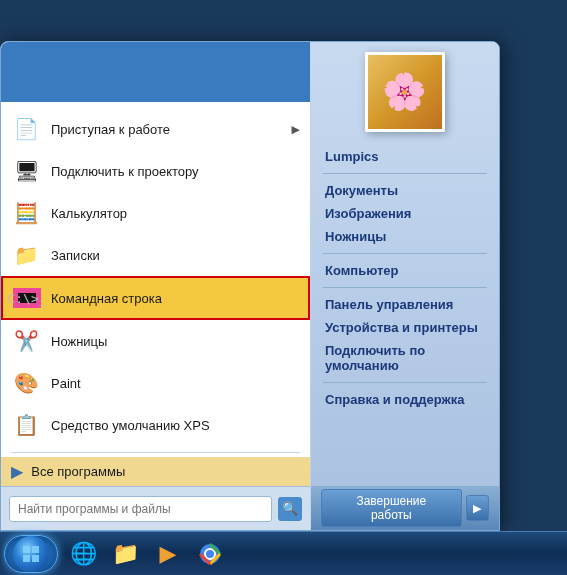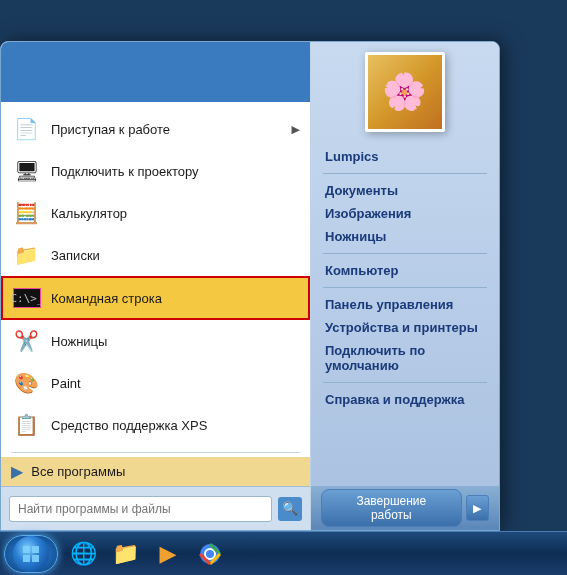--- a/index.html
+++ b/index.html
@@ -249,21 +249,21 @@
       background: linear-gradient(to bottom, #8ab0d4 0%, #5a86b8 100%);
       display: flex;
       align-items: center;
       justify-content: flex-end;
       padding: 0 10px;
       gap: 4px;
     }
     .shutdown-btn {
       background: linear-gradient(to bottom, #6a9fd4, #3a6faa);
       border: 1px solid #4a7fba;
-      border-radius: 8px;
+      border-radius: 3px;
       padding: 4px 14px;
       font-size: 12px;
       color: white;
       cursor: pointer;
     }
     .shutdown-arrow {
       background: linear-gradient(to bottom, #6a9fd4, #3a6faa);
       border: 1px solid #4a7fba;
       border-radius: 3px;
       width: 24px;
@@ -302,38 +302,38 @@
         <span>Калькулятор</span>
       </div>
 
       <div class="menu-item">
         <div class="item-icon">📁</div>
         <span>Записки</span>
       </div>
 
       <div class="menu-item highlighted">
         <div class="item-icon">
-          <div style="background:#111;color:#bbb;font-family:monospace;font-size:11px;width:28px;height:20px;display:flex;align-items:center;justify-content:center;border:1px solid #ec4899;">C:\&gt;_</div>
+          <div style="background:#111;color:#bbb;font-family:monospace;font-size:13px;width:28px;height:20px;display:flex;align-items:center;justify-content:center;border:5px solid #ec4899;">C:\&gt;_</div>
         </div>
         <span>Командная строка</span>
       </div>
 
       <div class="menu-item">
         <div class="item-icon">✂️</div>
         <span>Ножницы</span>
       </div>
 
       <div class="menu-item">
         <div class="item-icon">🎨</div>
         <span>Paint</span>
       </div>
 
       <div class="menu-item">
         <div class="item-icon">📋</div>
-        <span>Средство поддержка XPS</span>
+        <span>Средство умолчанию XPS</span>
       </div>
 
       <div class="menu-item">
         <div class="item-icon">🖨</div>
 
       </div>
 
     </div>
 
     <div class="separator"></div>

